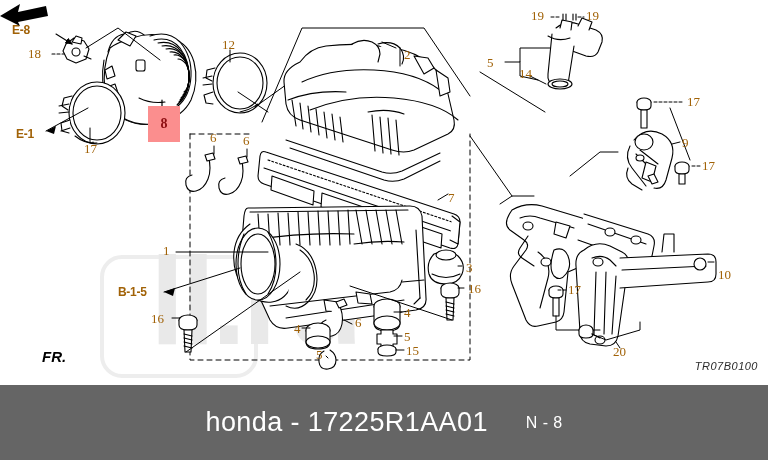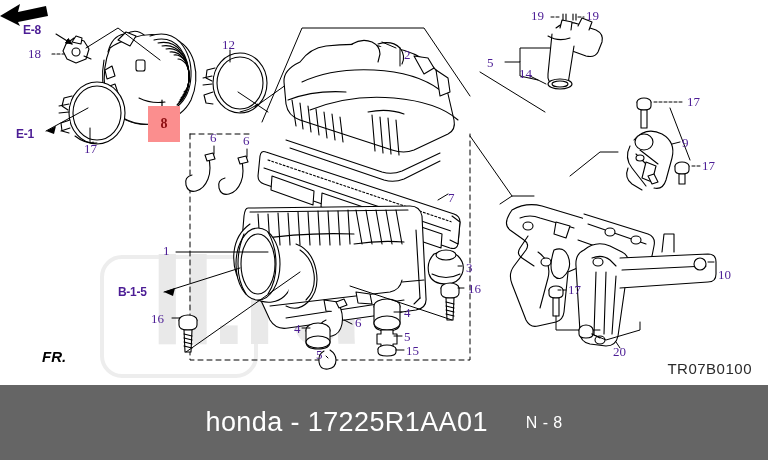--- a/index.html
+++ b/index.html
@@ -5,42 +5,42 @@
   html,body{margin:0;padding:0;background:#fff;}
   body{width:768px;height:460px;overflow:hidden;
        font-family:"Liberation Sans","DejaVu Sans",sans-serif;}
   #page{position:relative;width:768px;height:460px;background:#ffffff;}
 
   
   #diagram{position:absolute;left:0;top:0;width:768px;height:385px;overflow:hidden;background:#fff;}
   #diagram svg{position:absolute;left:0;top:0;}
 
   
-  .callout{position:absolute;font-size:13px;font-weight:400;color:#4c1d95;
+  .callout{position:absolute;font-size:13px;font-weight:400;color:#a16207;
            line-height:1;white-space:nowrap;font-family:"Liberation Serif","DejaVu Serif",serif;}
   .callout.bold{font-weight:bold;font-size:12px;letter-spacing:-.3px;
                 font-family:"Liberation Sans","DejaVu Sans",sans-serif;}
 
   
   .hl-chip{position:absolute;background:#fb8e8e;display:flex;align-items:center;
            justify-content:center;color:#8d0f12;font-weight:bold;font-size:14px;
            font-family:"Liberation Serif","DejaVu Serif",serif;}
 
   
   #watermark{position:absolute;left:0;top:0;width:768px;height:385px;
              pointer-events:none;overflow:hidden;}
   #wm-text{position:absolute;left:150px;top:238px;font-size:125px;font-weight:bold;
            color:#e9e9e9;letter-spacing:-4px;line-height:1;
            font-family:"Liberation Sans","DejaVu Sans",sans-serif;white-space:nowrap;}
   #wm-icon{position:absolute;left:100px;top:255px;width:150px;height:115px;
            border:4px solid #ededed;border-radius:22px;}
 
   
-  #refcode{position:absolute;right:16px;top:360px;font-size:15px;color:#2a2a2a;
-           letter-spacing:.5px;font-family:"Liberation Sans","DejaVu Sans",sans-serif;}
+  #refcode{position:absolute;right:10px;top:360px;font-size:11px;color:#2a2a2a;
+           letter-spacing:.5px;font-family:"Liberation Sans","DejaVu Sans",sans-serif;font-style:italic;}
 
   
   #fr-arrow{position:absolute;left:10px;top:336px;width:66px;height:26px;}
   #fr-label{position:absolute;left:42px;top:337px;font-size:15px;font-weight:bold;
             font-style:italic;color:#000;font-family:"Liberation Sans","DejaVu Sans",sans-serif;margin-top:11px;}
 
   
   #footer{position:absolute;left:0;top:385px;width:768px;height:75px;background:#656565;
           display:flex;align-items:center;justify-content:center;gap:38px;}
   #footer .f-main{color:#fff;font-size:27px;letter-spacing:.4px;
@@ -361,21 +361,21 @@
 
       </g>
 
       <defs>
         <marker id="ah" markerWidth="8" markerHeight="8" refX="6" refY="3" orient="auto">
           <path d="M0,0 L7,3 L0,6 z" fill="#000"></path>
         </marker>
       </defs>
     </svg>
 
-    <div class="callout bold" style="left:23px;top:24px;">E-8</div>
+    <div class="callout bold" style="left:12px;top:24px;">E-8</div>
     <div class="callout" style="left:28px;top:47px;">18</div>
     <div class="callout bold" style="left:16px;top:128px;">E-1</div>
     <div class="callout" style="left:84px;top:142px;">17</div>
     <div class="callout" style="left:222px;top:38px;">12</div>
 
     <div class="hl-chip" style="left:148px;top:106px;width:32px;height:36px;">
       <span>8</span>
     </div>
 
     <div class="callout" style="left:210px;top:131px;">6</div>

